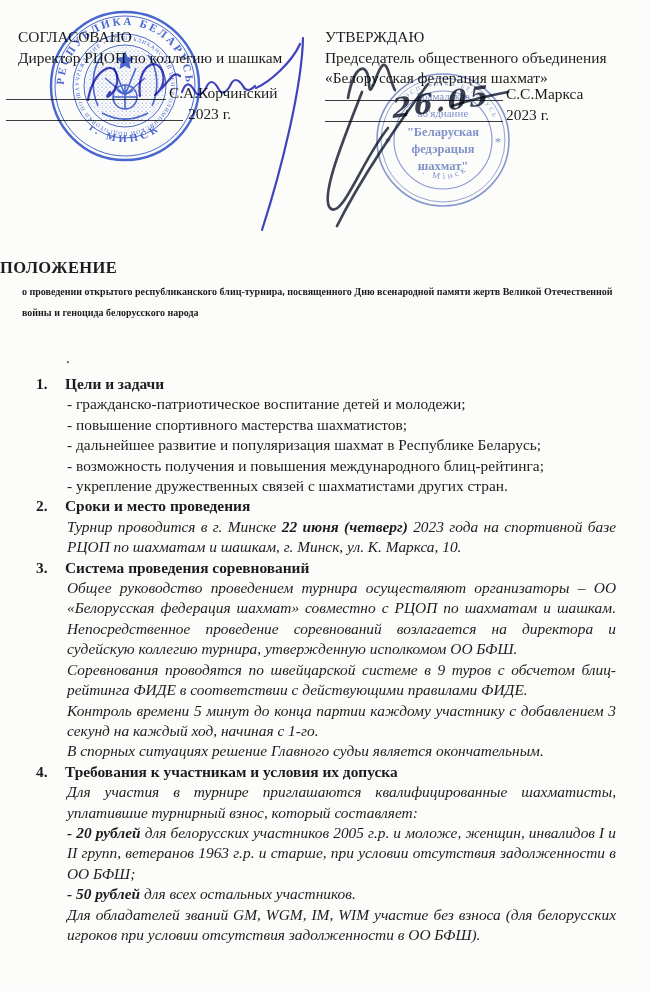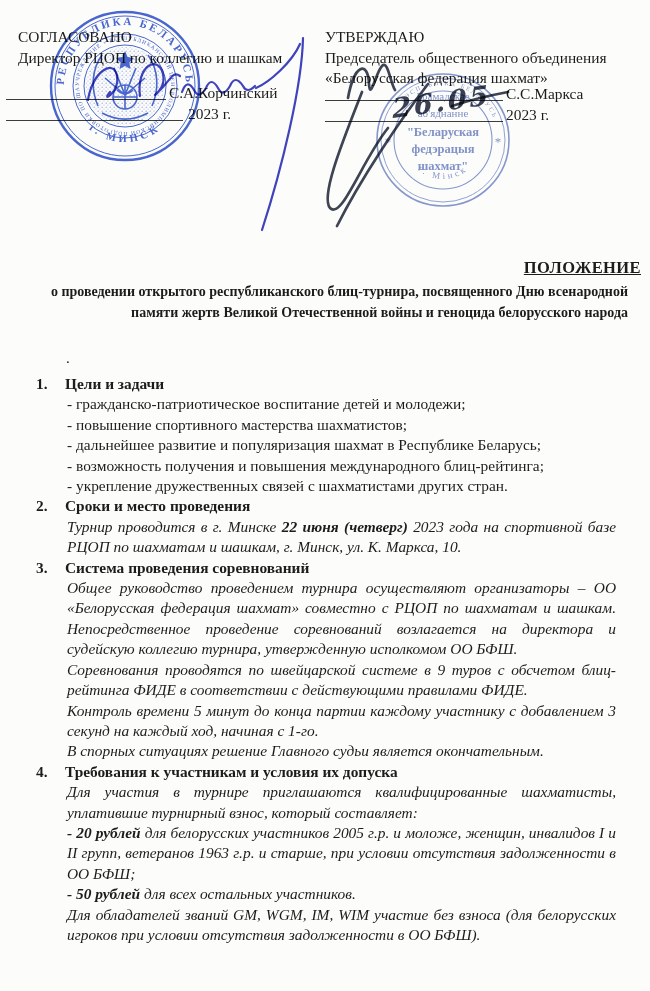--- a/index.html
+++ b/index.html
@@ -7,25 +7,25 @@
   .page {
     position:relative; width:650px; height:991px; margin:0 auto;
     background:#fcfcfa; overflow:hidden;
     font-family:"Liberation Serif", serif; color:#1c1c1c;
     font-size:15.4px; line-height:20.4px;
   }
   .abs { position:absolute; white-space:nowrap; }
   .rule { position:absolute; height:0; border-bottom:1.4px solid #3c3c3c; }
   .title {
     position:absolute; left:0; right:9px; top:258px;
-    text-align:right; font-weight:bold; font-size:16.5px; letter-spacing:.4px;text-decoration:underline;
+    text-align:left; font-weight:bold; font-size:16.5px; letter-spacing:.4px;
   }
   .subtitle {
     position:absolute; left:22px; right:22px; top:281px;
-    text-align:right; font-weight:bold; font-size:14px; line-height:21.4px;
+    text-align:left; font-weight:bold; font-size:10px; line-height:21.4px;
   }
   .sections { position:absolute; left:36px; top:374px; width:580px; }
   .sec-head { display:flex; font-weight:bold; }
   .sec-head .num { flex:none; width:29px; }
   .sec-body { margin-left:31px; }
   .sec-body p { margin:0; }
   .just { text-align:justify;font-style:italic; }
   .stamp, .sig { position:absolute; mix-blend-mode:multiply; pointer-events:none; }
   .hand-date {
     position:absolute; left:392px; top:92px;

